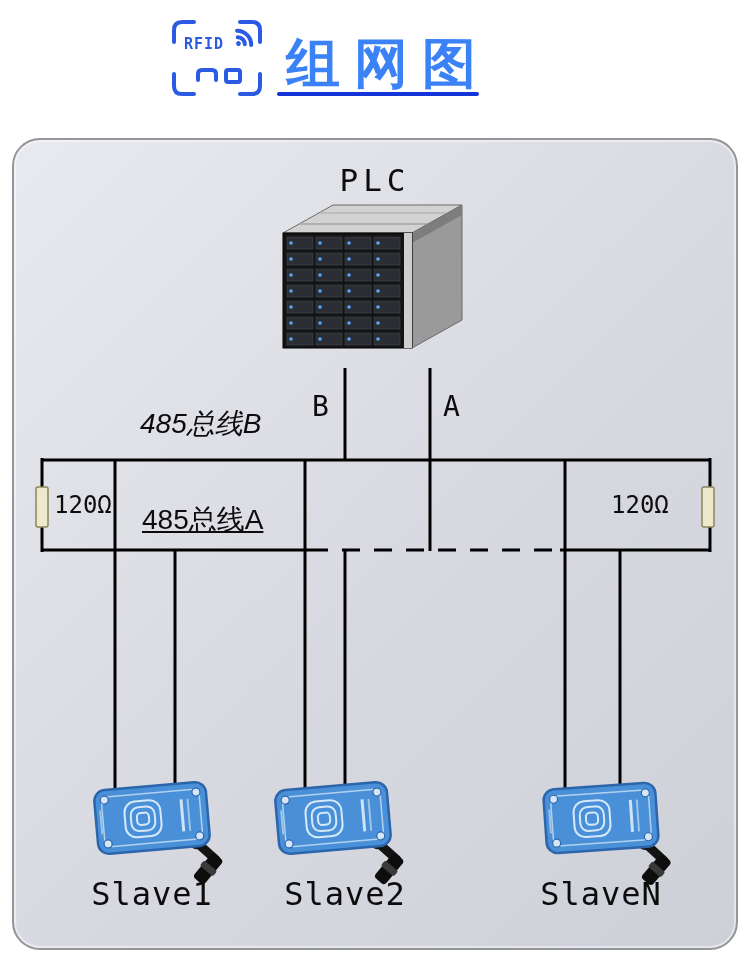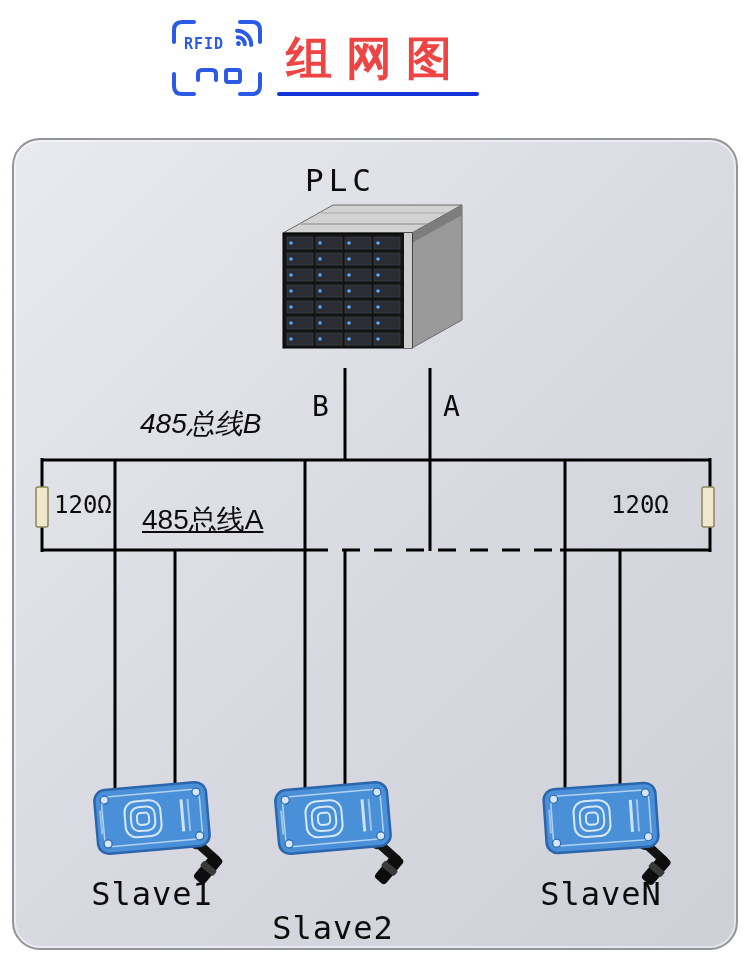--- a/index.html
+++ b/index.html
@@ -8,50 +8,50 @@
     background:#ffffff;
     position:relative;
     overflow:hidden;
     font-family:"Liberation Sans", sans-serif;
   }
   .abs{position:absolute;}
   
   #logo{left:166px;top:16px;width:104px;height:86px;z-index:5;}
   #page-title{
     left:286px;top:28px;z-index:5;
-    font-size:46px;font-weight:800;color:#ef4444;
+    font-size:54px;font-weight:800;color:#3b82f6;
     letter-spacing:14px;white-space:nowrap;
   }
   #title-underline{
     left:277px;top:92px;width:202px;height:4px;
     background:#1334d6;border-radius:2px;z-index:5;
   }
   
   #panel{
     left:12px;top:138px;width:722px;height:808px;
     border:2px solid #94949c;border-radius:28px;
     background:linear-gradient(135deg,#e9eaef 0%,#d8d9e0 55%,#ced0d8 100%);
     box-shadow:inset 0 0 0 2px rgba(255,255,255,.45);
     z-index:1;
   }
   
   #diagram-svg{left:0;top:0;width:750px;height:964px;z-index:2;pointer-events:none;}
   
   .dlabel{z-index:3;color:#0c0c0c;white-space:nowrap;}
   .mono{font-family:"DejaVu Sans Mono", monospace;}
-  #plc-label{left:305px;top:162px;width:140px;font-size:31px;letter-spacing:5px;}
+  #plc-label{left:305px;top:162px;width:140px;text-align:center;font-size:31px;letter-spacing:5px;}
   #bus-b-label{left:140px;top:405px;font-size:28px;font-style:italic;}
   #bus-a-label{left:142px;top:501px;font-size:28px;text-decoration:underline;}
   #line-b-label{left:312px;top:390px;font-size:28px;}
   #line-a-label{left:443px;top:390px;font-size:28px;}
   #ohm-left{left:54px;top:491px;font-size:24px;}
   #ohm-right{left:611px;top:491px;font-size:24px;}
   .slave-label{top:875px;width:170px;text-align:center;font-size:32px;letter-spacing:1px;}
   #slave1-label{left:67px;}
-  #slave2-label{left:248px;margin-top:34px;}
+  #slave2-label{left:260px;}
   #slaven-label{left:516px;}
 </style>
 </head>
 <body>
 
 <svg id="logo" class="abs" viewBox="0 0 104 86" fill="none" stroke="#2b5ae4" stroke-width="4" stroke-linecap="round">
 
   <path d="M8,26 V14 Q8,6 16,6 H28"></path>
   <path d="M74,6 H86 Q94,6 94,14 V26"></path>
   <path d="M8,58 V70 Q8,78 16,78 H28"></path>

